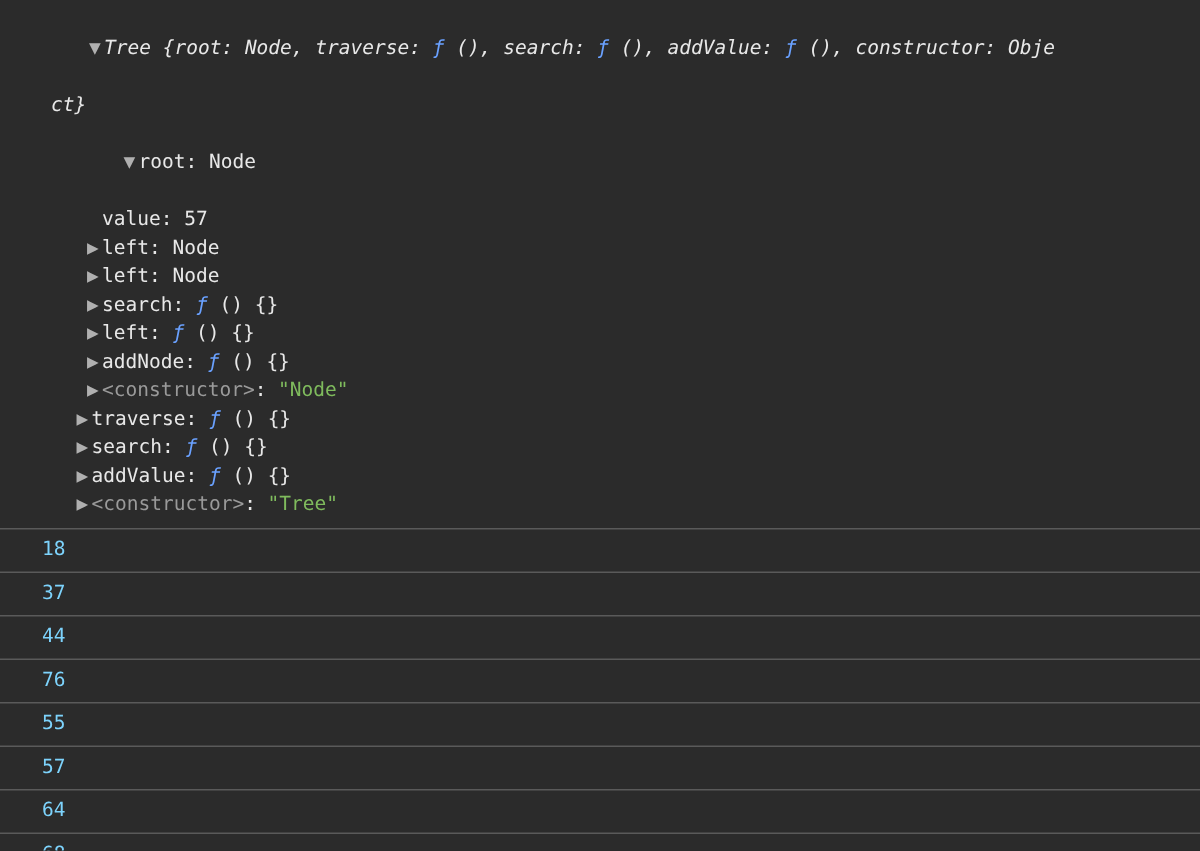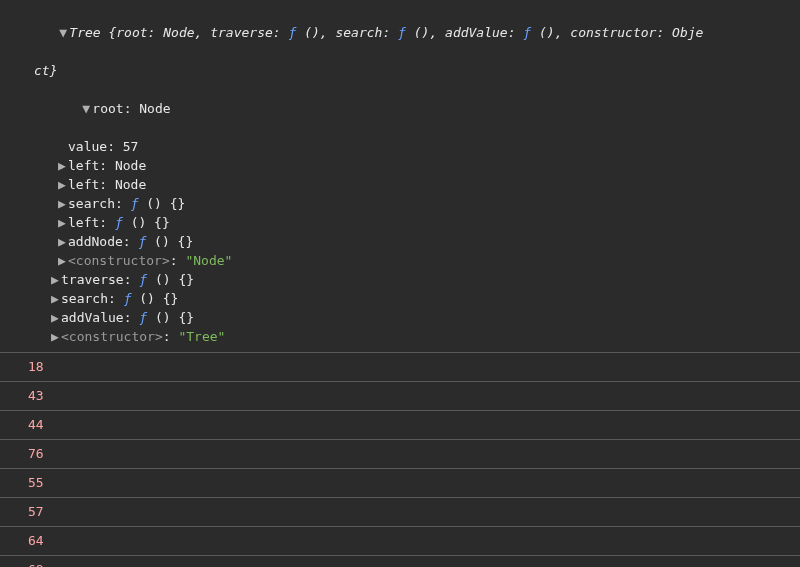--- a/index.html
+++ b/index.html
@@ -31,21 +31,21 @@
   .keyword-f2 { font-style: italic; color: #6aa1ff; }
   .dim { color: #9a9a9a; }
   .string { color: #7fbb5d; }
   .wrap-line { padding-left: 34px; }
 
   .log-rows { margin-top: 6px; }
   .log-row {
     border-top: 1px solid #5a5a5a;
     padding: 4px 0 4px 28px;
     line-height: 20px;
-    color: #fca5a5;
+    color: #7dd3fc;
   }
   .log-rows .log-row:last-child { border-bottom: 1px solid #5a5a5a; }
 </style>
 </head>
 <body>
 
 <div class="console">
 
   <div class="line indent0">
     <span class="arrow">▼</span><span class="class-name">Tree</span><span class="summary"> <span>{</span><span>root</span><span>: </span><span>Node</span><span>, </span><span>traverse</span><span>: </span><span class="keyword-f">ƒ</span> <span>()</span><span>, </span><span>search</span><span>: </span><span class="keyword-f">ƒ</span> <span>()</span><span>, </span><span>addValue</span><span>: </span><span class="keyword-f">ƒ</span> <span>()</span><span>, </span><span>constructor</span><span>: </span><span>Obje</span></span>
@@ -67,21 +67,21 @@
     </div>
   <div id="tree-children">
       <div class="line indent1"><span class="arrow">▶</span><span>traverse</span><span>: </span><span class="keyword-f2">ƒ</span> <span>() {}</span></div>
       <div class="line indent1"><span class="arrow">▶</span><span>search</span><span>: </span><span class="keyword-f2">ƒ</span> <span>() {}</span></div>
       <div class="line indent1"><span class="arrow">▶</span><span>addValue</span><span>: </span><span class="keyword-f2">ƒ</span> <span>() {}</span></div>
       <div class="line indent1"><span class="arrow">▶</span><span class="dim">&lt;constructor&gt;</span><span>: </span><span class="string">"Tree"</span></div>
     </div>
 
   <div class="log-rows" id="log-rows">
       <div class="log-row">18</div>
-      <div class="log-row">43</div>
+      <div class="log-row">37</div>
       <div class="log-row">44</div>
       <div class="log-row">76</div>
       <div class="log-row">55</div>
       <div class="log-row">57</div>
       <div class="log-row">64</div>
       <div class="log-row">68</div>
     </div>
 </div>
 
 </body></html>

